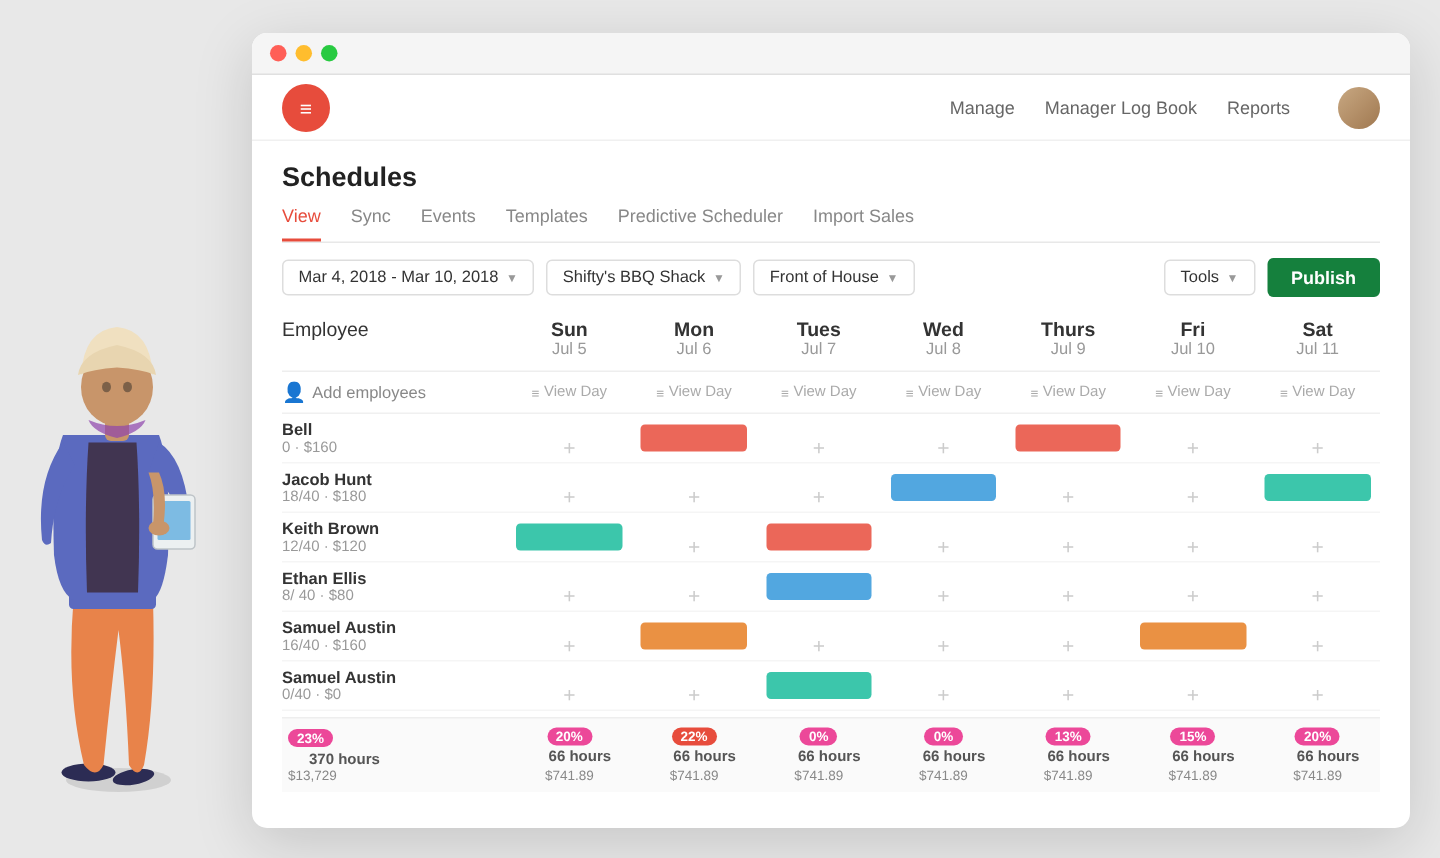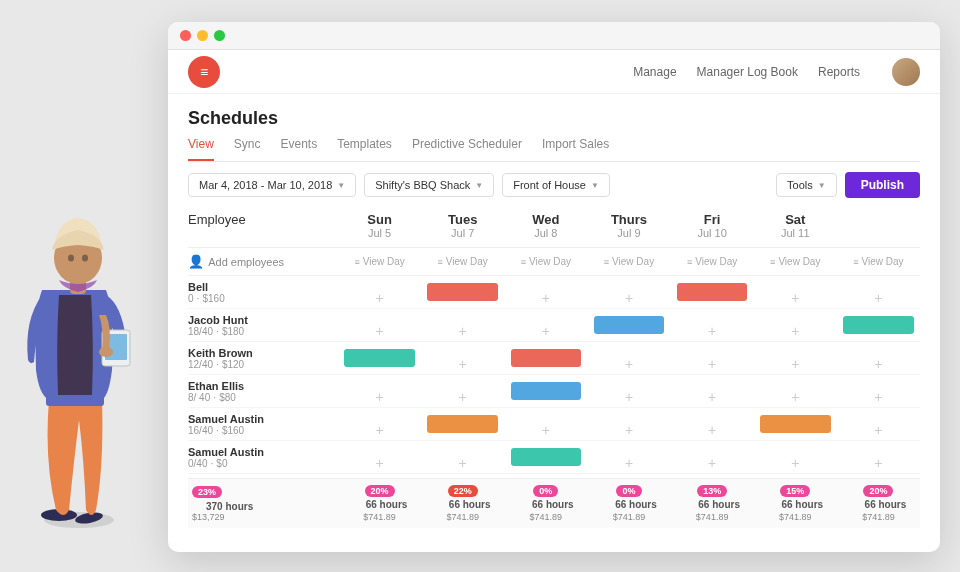--- a/index.html
+++ b/index.html
@@ -144,21 +144,21 @@
     .dropdown-btn .chevron {
       font-size: 8px;
       color: #999;
     }
 
     .tools-btn {
       margin-left: auto;
     }
 
     .publish-btn {
-      background: #6d28d9;
+      background: #15803d;
       color: white;
       border: none;
       border-radius: 4px;
       padding: 6px 16px;
       font-size: 12px;
       font-weight: 600;
       cursor: pointer;
     }
 
     .schedule-grid {
@@ -440,20 +440,24 @@
 
   <div class="schedule-grid">
 
     <div class="grid-header">
       <div class="employee-col-header">Employee</div>
       <div class="grid-header-cell">
         <div class="day-name">Sun</div>
         <div class="day-date">Jul 5</div>
       </div>
       <div class="grid-header-cell">
+        <div class="day-name">Mon</div>
+        <div class="day-date">Jul 6</div>
+      </div>
+      <div class="grid-header-cell">
         <div class="day-name">Tues</div>
         <div class="day-date">Jul 7</div>
       </div>
       <div class="grid-header-cell">
         <div class="day-name">Wed</div>
         <div class="day-date">Jul 8</div>
       </div>
       <div class="grid-header-cell">
         <div class="day-name">Thurs</div>
         <div class="day-date">Jul 9</div>

